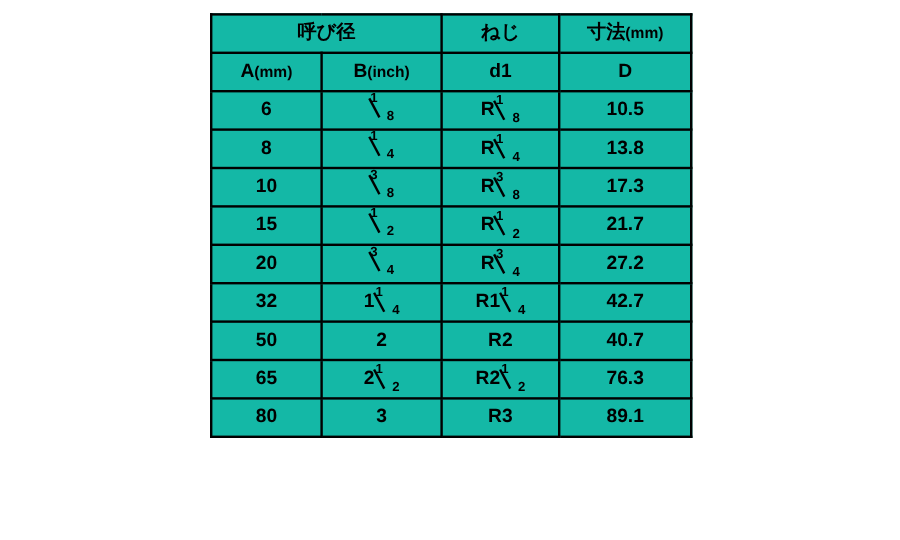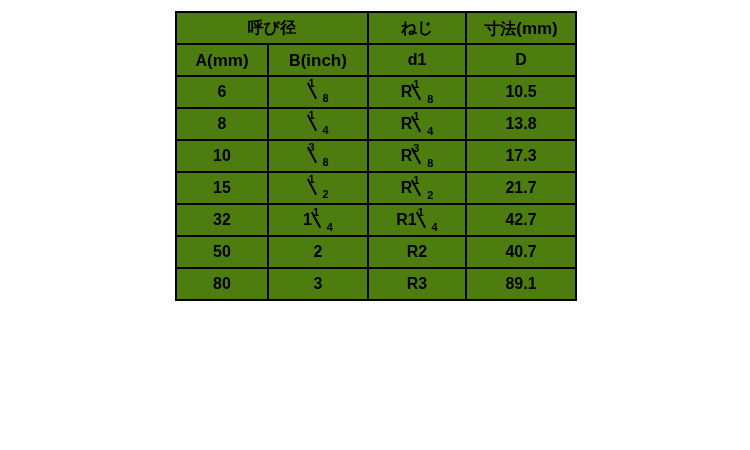--- a/index.html
+++ b/index.html
@@ -18,21 +18,21 @@
   #spec-table-wrap {
     position: absolute;
     left: 175px;
     top: 11px;
     width: 400px;
   }
   table.spec-table {
     border-collapse: collapse;
     table-layout: fixed;
     width: 400px;
-    background: #4d7c0f;
+    background: #14b8a6;
   }
   table.spec-table td,
   table.spec-table th {
     border: 2px solid #000000;
     text-align: center;
     vertical-align: middle;
     font-weight: bold;
     font-size: 16px;
     height: 30px;
     padding: 0;
@@ -45,21 +45,21 @@
   col.c-d { width: 110px; }
 
   .grouphead {
     font-size: 17px;
   }
   .subhead {
     font-size: 15px;
     margin-top: 16px;
   }
   .unit {
-    font-size: 17px;
+    font-size: 13px;
   }
   .cellval {
     font-size: 16px;
   }
 
   
   .frac {
     display: inline-block;
     position: relative;
     width: 20px;
@@ -197,20 +197,39 @@
               <span class="prefix">R</span>
               <span class="frac">
                 <span class="num">1</span>
                 <span class="bar"></span>
                 <span class="den">2</span>
               </span>
             </span></td>
           <td class="cellval">21.7</td>
         </tr>
         <tr>
+          <td class="cellval">20</td>
+          <td class="cellval"><span class="cellinner">
+              <span class="frac">
+                <span class="num">3</span>
+                <span class="bar"></span>
+                <span class="den">4</span>
+              </span>
+            </span></td>
+          <td class="cellval"><span class="cellinner">
+              <span class="prefix">R</span>
+              <span class="frac">
+                <span class="num">3</span>
+                <span class="bar"></span>
+                <span class="den">4</span>
+              </span>
+            </span></td>
+          <td class="cellval">27.2</td>
+        </tr>
+        <tr>
           <td class="cellval">32</td>
           <td class="cellval"><span class="cellinner">
               <span class="prefix">1</span>
               <span class="frac">
                 <span class="num">1</span>
                 <span class="bar"></span>
                 <span class="den">4</span>
               </span>
             </span></td>
           <td class="cellval"><span class="cellinner">
@@ -227,20 +246,41 @@
         <tr>
           <td class="cellval">50</td>
           <td class="cellval"><span class="cellinner">
               <span class="prefix">2</span>
             </span></td>
           <td class="cellval"><span class="cellinner">
               <span class="prefix">R</span>
               <span class="prefix">2</span>
             </span></td>
           <td class="cellval">40.7</td>
+        </tr>
+        <tr>
+          <td class="cellval">65</td>
+          <td class="cellval"><span class="cellinner">
+              <span class="prefix">2</span>
+              <span class="frac">
+                <span class="num">1</span>
+                <span class="bar"></span>
+                <span class="den">2</span>
+              </span>
+            </span></td>
+          <td class="cellval"><span class="cellinner">
+              <span class="prefix">R</span>
+              <span class="prefix">2</span>
+              <span class="frac">
+                <span class="num">1</span>
+                <span class="bar"></span>
+                <span class="den">2</span>
+              </span>
+            </span></td>
+          <td class="cellval">76.3</td>
         </tr>
         <tr>
           <td class="cellval">80</td>
           <td class="cellval"><span class="cellinner">
               <span class="prefix">3</span>
             </span></td>
           <td class="cellval"><span class="cellinner">
               <span class="prefix">R</span>
               <span class="prefix">3</span>
             </span></td>

